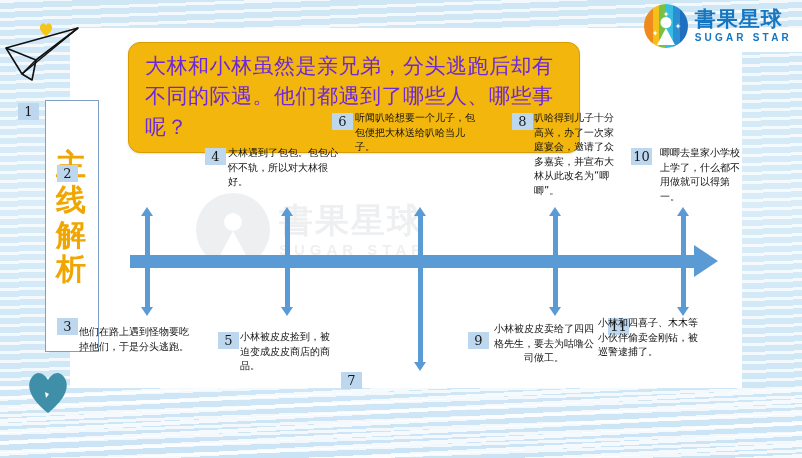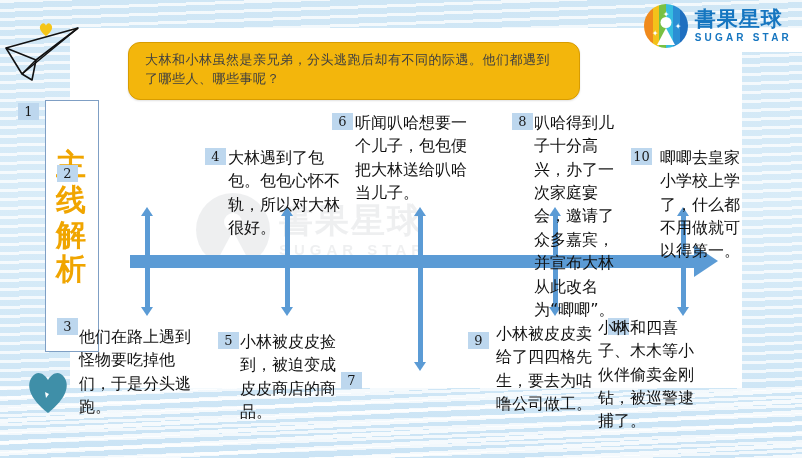--- a/index.html
+++ b/index.html
@@ -76,21 +76,21 @@
   
   .banner{
     position:absolute;left:128px;top:42px;width:452px;
     background:#f3b60c;border:1px solid #d89c00;border-radius:12px;
     padding:8px 16px 10px 16px;
     box-sizing:border-box;
     box-shadow:0 1px 2px rgba(0,0,0,.12);
   }
   .banner-text{
     font-family:"DejaVu Sans",sans-serif;
-    font-size:13px;line-height:1.45;color:#404040;letter-spacing:.5px;
+    font-size:21px;line-height:1.45;color:#6d28d9;letter-spacing:.5px;
   }
 
   
   .side-box{
     position:absolute;left:45px;top:100px;width:52px;height:250px;
     border:1px solid #7f9fc4;background:#ffffff;
   }
   .side-title{
     position:absolute;left:46px;top:148px;width:50px;
     text-align:center;color:#f0a500;font-weight:bold;
@@ -121,21 +121,21 @@
     content:"";position:absolute;left:-4px;width:0;height:0;
     border-left:6.5px solid transparent;border-right:6.5px solid transparent;
   }
   .conn.up::after{top:-8px;border-bottom:9px solid #5b9bd5;}
   .conn.down::after{bottom:-8px;border-top:9px solid #5b9bd5;}
 
   
   .tb{
     position:absolute;
     font-family:"DejaVu Sans",sans-serif;
-    font-size:16px;line-height:1.46;color:#111111;
+    font-size:10px;line-height:1.46;color:#111111;
     letter-spacing:0;
   }
 
   
   .wm{
     position:absolute;left:196px;top:176px;width:300px;height:108px;
     opacity:.11;pointer-events:none;display:flex;align-items:center;gap:9px;
   }
   .wm-mark{width:74px;height:74px;border-radius:50%;background:#6a7582;position:relative;overflow:hidden;}
   .wm-mark::before{content:"";position:absolute;left:50%;top:20px;transform:translateX(-50%);

